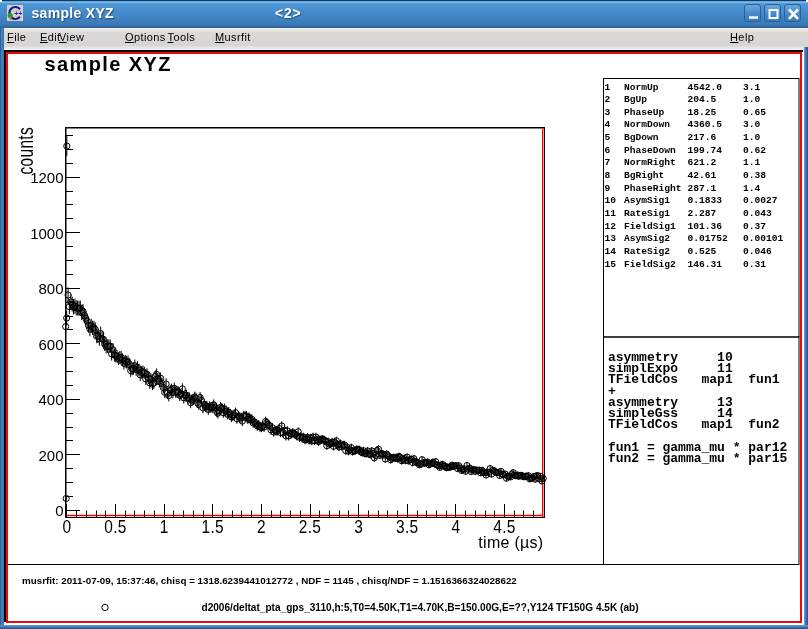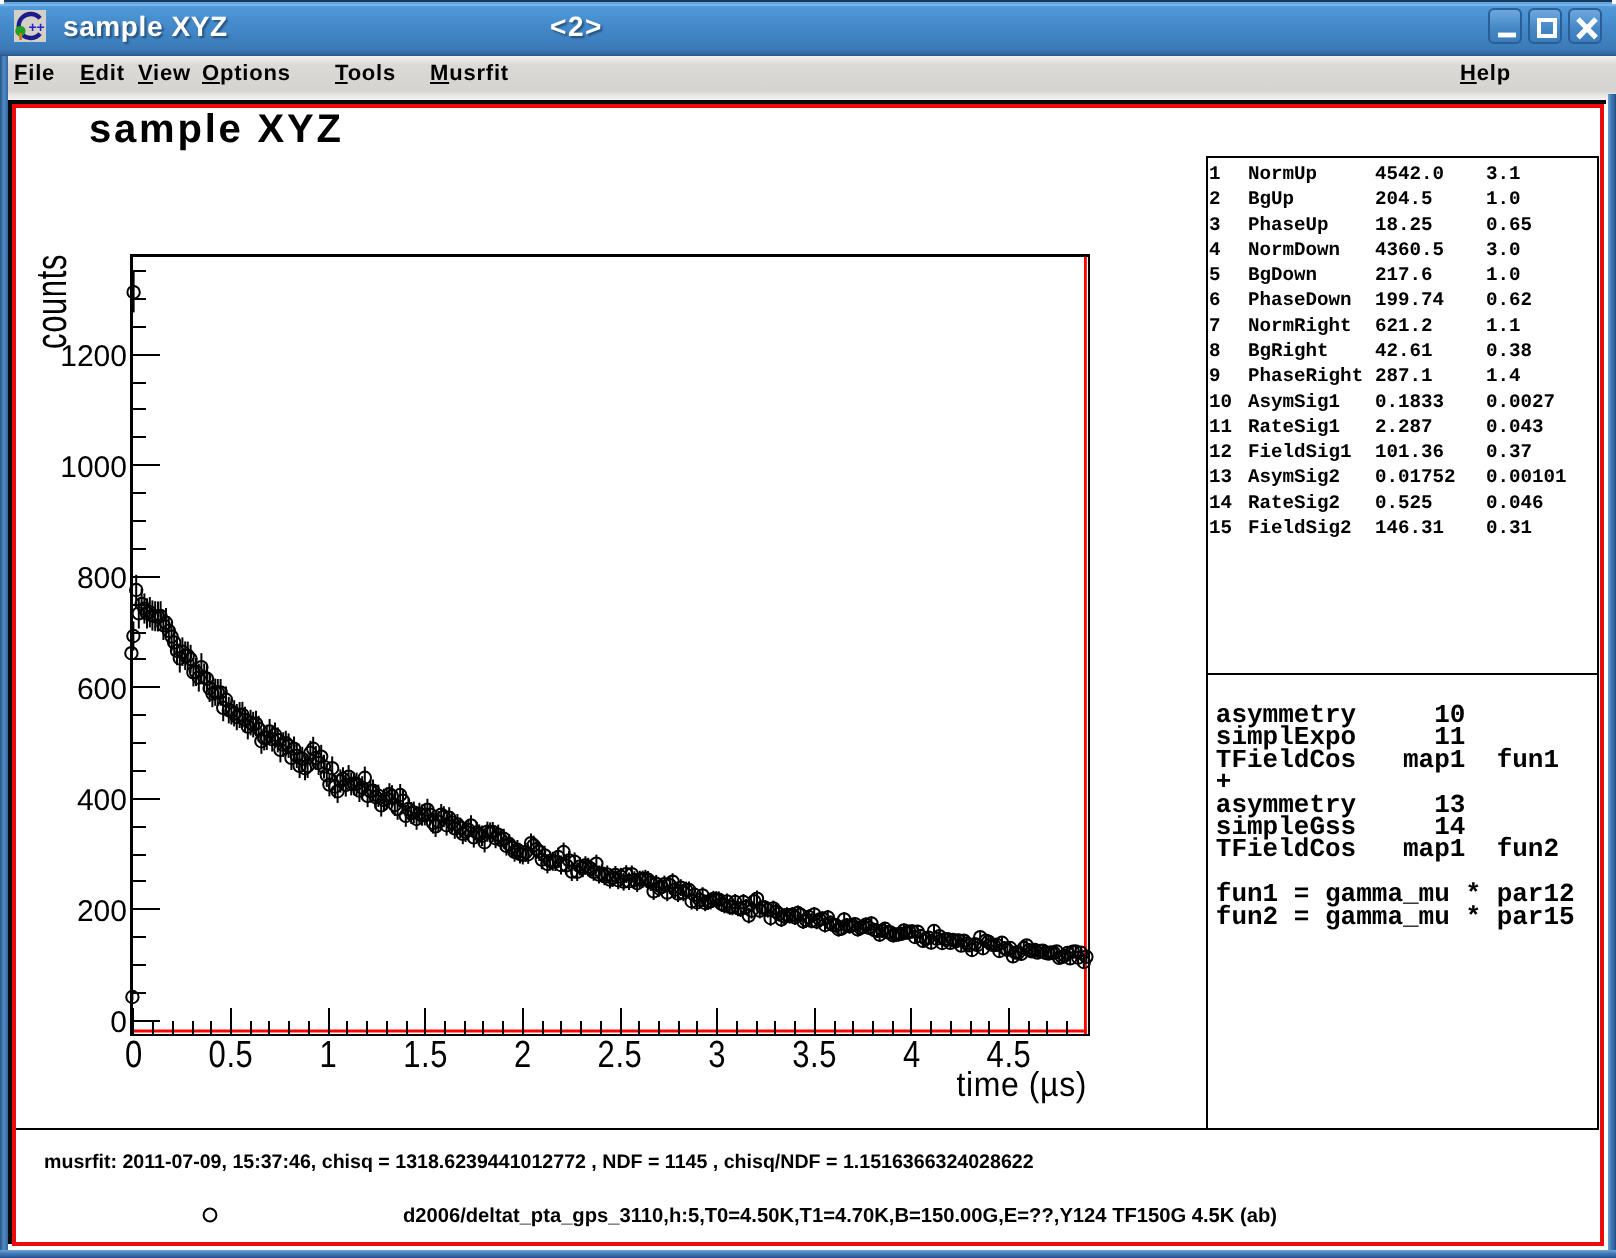--- a/index.html
+++ b/index.html
@@ -12,21 +12,21 @@
   background:#79b5e9; }
 #ticon { left:7px; top:5px; width:16px; height:16px; }
 #ttext { left:31.5px; top:4.5px; color:#fff; font-weight:bold; font-size:14px; letter-spacing:0.3px;
   text-shadow:1px 1px 1px rgba(0,0,0,0.4); }
 #tnum  { left:275px; top:4.5px; color:#fff; font-weight:bold; font-size:14px; letter-spacing:0.8px;
   text-shadow:1px 1px 1px rgba(0,0,0,0.4); }
 .wbtn { position:absolute; top:4px; width:17px; height:18px;
   background:linear-gradient(#6ca8de,#4689c7 55%,#3c7cba); border:1px solid #2a5e99;
   border-radius:3px; }
 #menubar { left:4px; top:28px; width:804px; height:22px;
-  background:linear-gradient(#f2f1ef 0%,#dcdad6 20%,#d6d4d0 78%,#eceae8 92%,#f6f5f4 100%);font-weight:bold; }
+  background:linear-gradient(#f2f1ef 0%,#dcdad6 20%,#d6d4d0 78%,#eceae8 92%,#f6f5f4 100%); }
 #menubar .mi { position:absolute; top:3px; font-size:11px; color:#000;
   letter-spacing:0.4px; }
 #bleft  { left:0; top:28px; width:4px; height:601px;
   background:linear-gradient(90deg,#24537f 0%,#4e8ac6 45%,#35699f 100%); }
 #bright { left:804px; top:47px; width:4px; height:582px;
   background:linear-gradient(90deg,#6da3d8 0%,#3f7ab8 40%,#2f62a0 80%,#1d4a7a 100%); }
 #bbot { left:0; top:625px; width:808px; height:4px;
   background:linear-gradient(#6da3d8 0%,#3f7ab8 45%,#2f62a0 80%,#1d4a7a 100%); }
 u.ac { text-decoration:underline; }
 </style></head>
@@ -920,22 +920,22 @@
       </svg></div>
 <div class="wbtn" style="left:763.5px;"><svg viewBox="0 0 17 18" width="17" height="18">
         <rect x="4.5" y="5" width="8" height="8" fill="none" stroke="#fff" stroke-width="2"></rect>
       </svg></div>
 <div class="wbtn" style="left:784px;"><svg viewBox="0 0 17 18" width="17" height="18">
         <path d="M4 4.5 L13 13.8 M13 4.5 L4 13.8" stroke="#fff" stroke-width="2.6"></path>
       </svg></div>
 <div class="abs" id="menubar">
  <span class="mi" style="left:3px"><u class="ac">F</u>ile</span>
  <span class="mi" style="left:36px"><u class="ac">E</u>dit</span>
- <span class="mi" style="left:65px"><u class="ac">V</u>iew</span>
- <span class="mi" style="left:97px"><u class="ac">O</u>ptions</span>
+ <span class="mi" style="left:55px"><u class="ac">V</u>iew</span>
+ <span class="mi" style="left:121px"><u class="ac">O</u>ptions</span>
  <span class="mi" style="left:163.5px"><u class="ac">T</u>ools</span>
  <span class="mi" style="left:211px"><u class="ac">M</u>usrfit</span>
  <span class="mi" style="left:726px"><u class="ac">H</u>elp</span>
 </div>
 <div class="abs" style="left:0;top:0;width:2px;height:2px;background:#fff"></div>
 <div class="abs" style="left:806px;top:0;width:2px;height:2px;background:#fff"></div>
 <div class="abs" id="bleft"></div>
 <div class="abs" id="bright"></div>
 <div class="abs" id="bbot"></div>
 </div>

